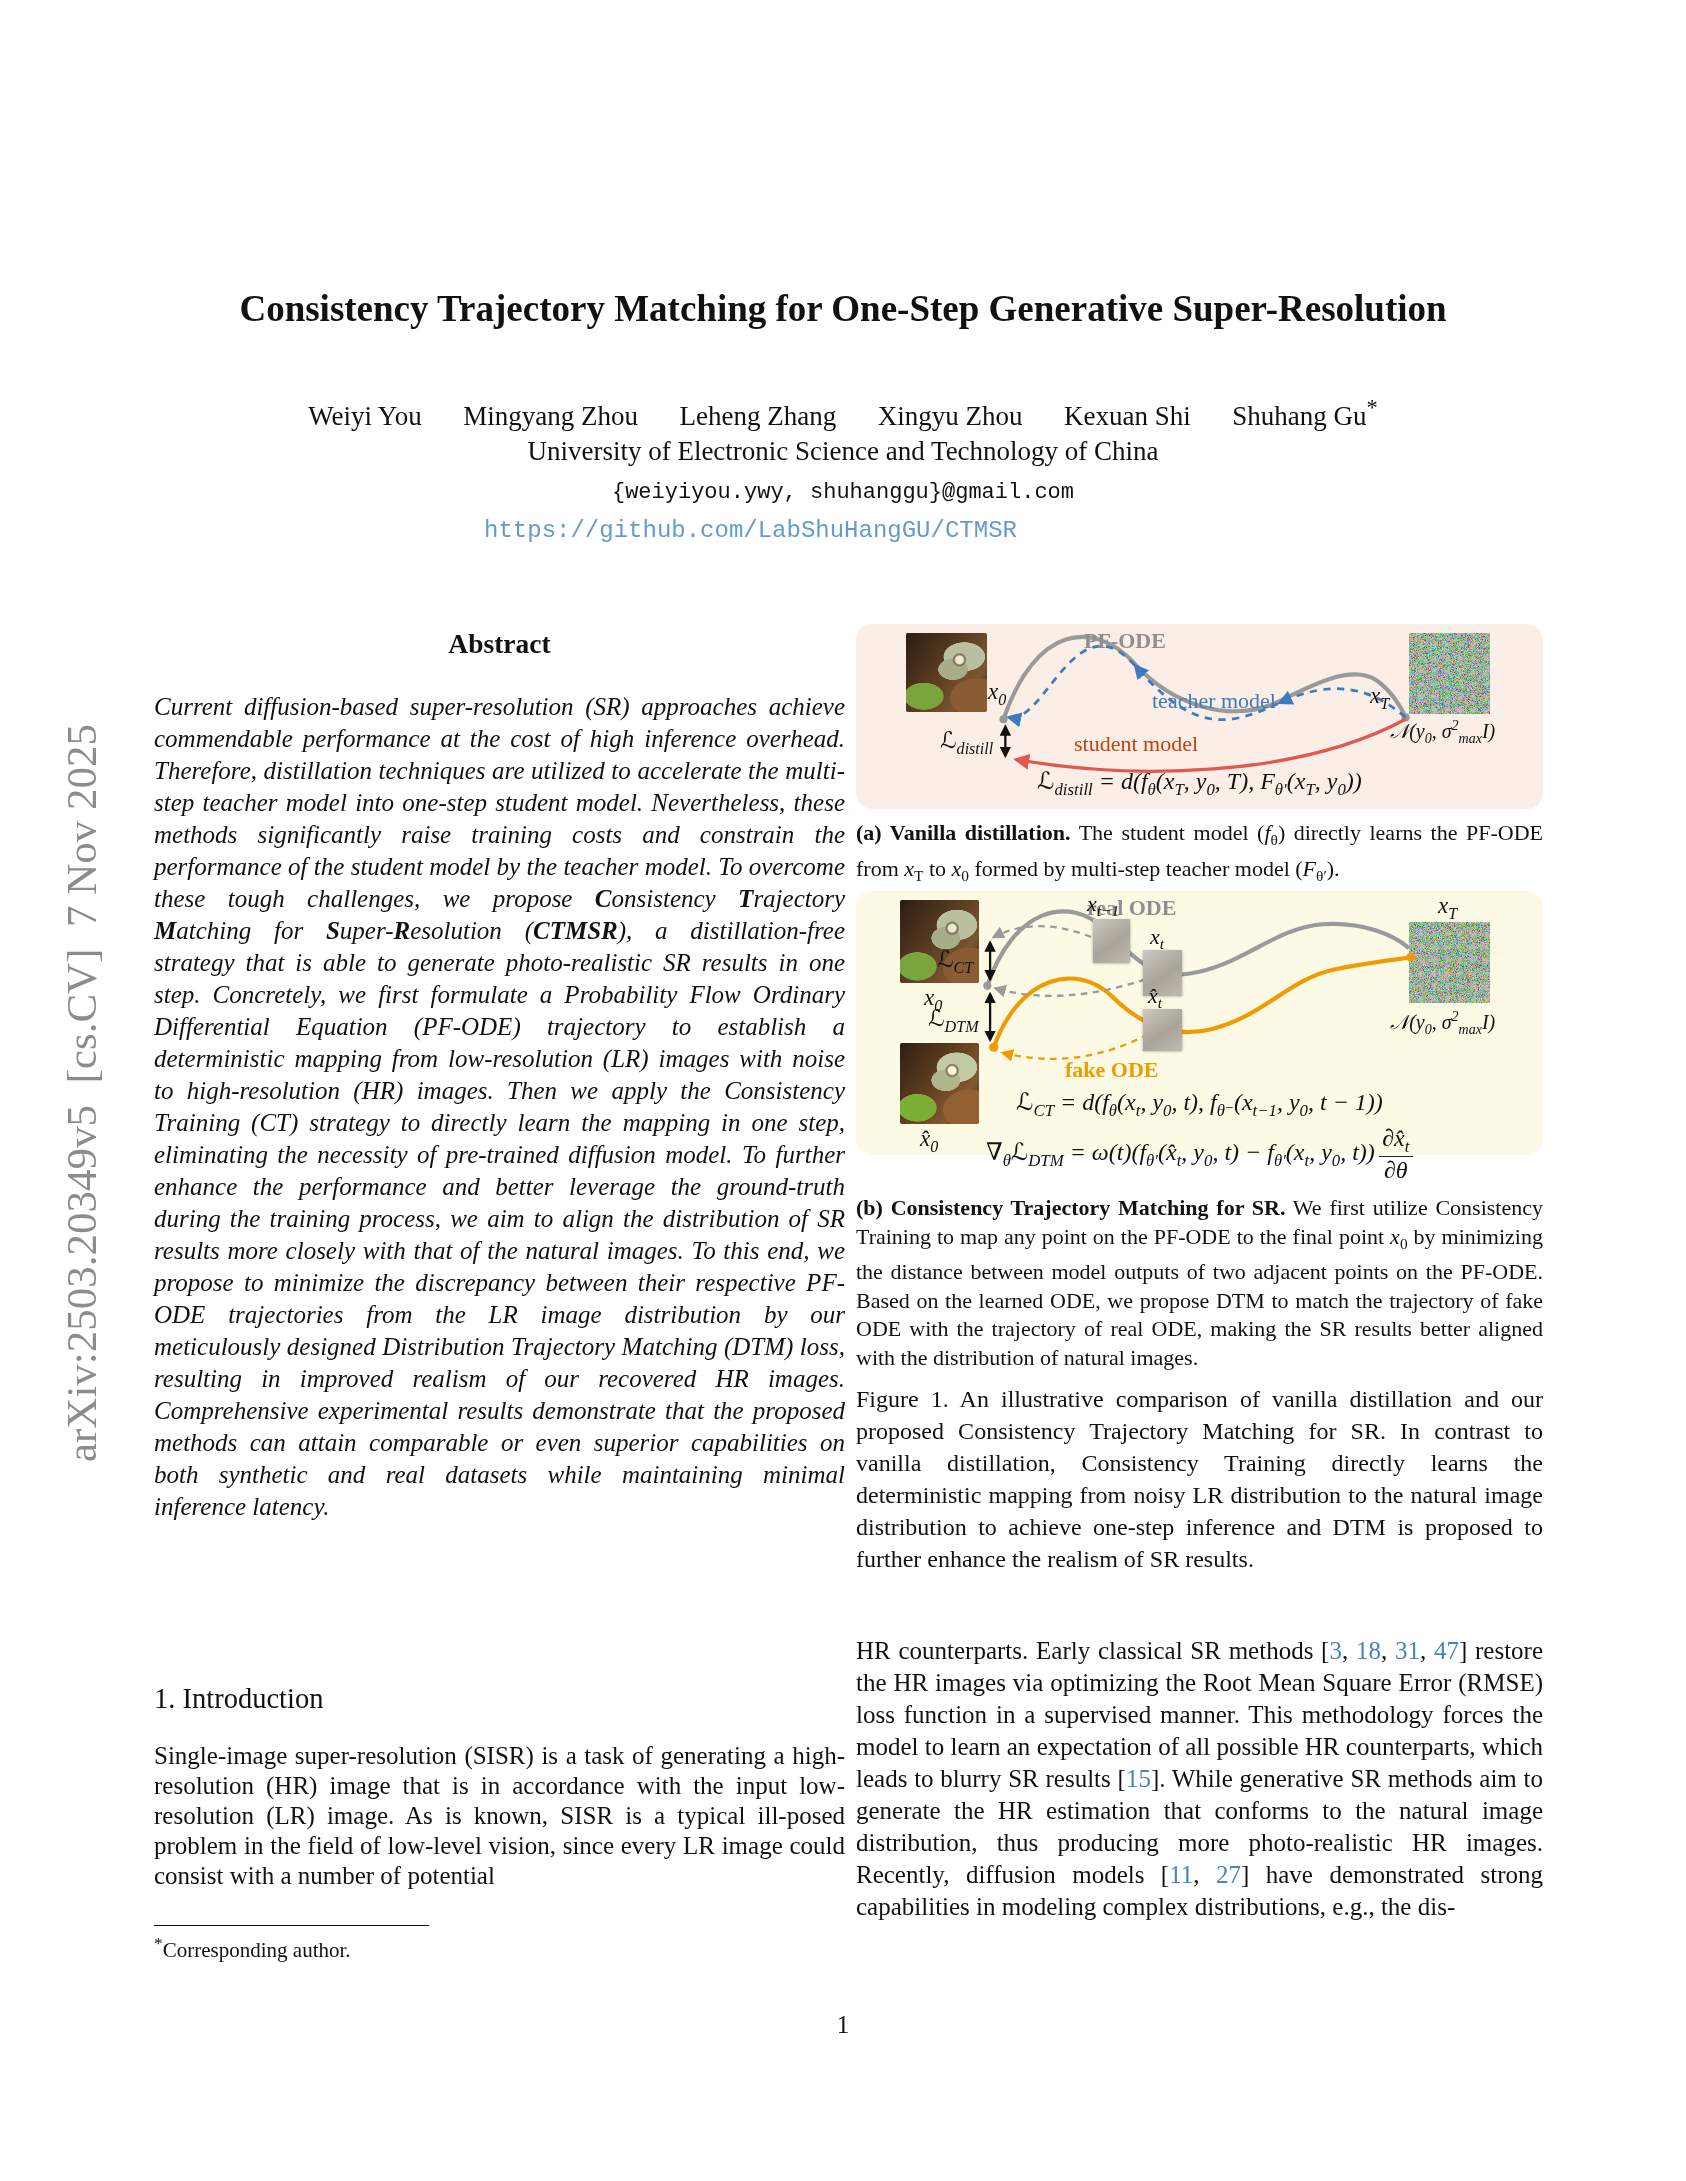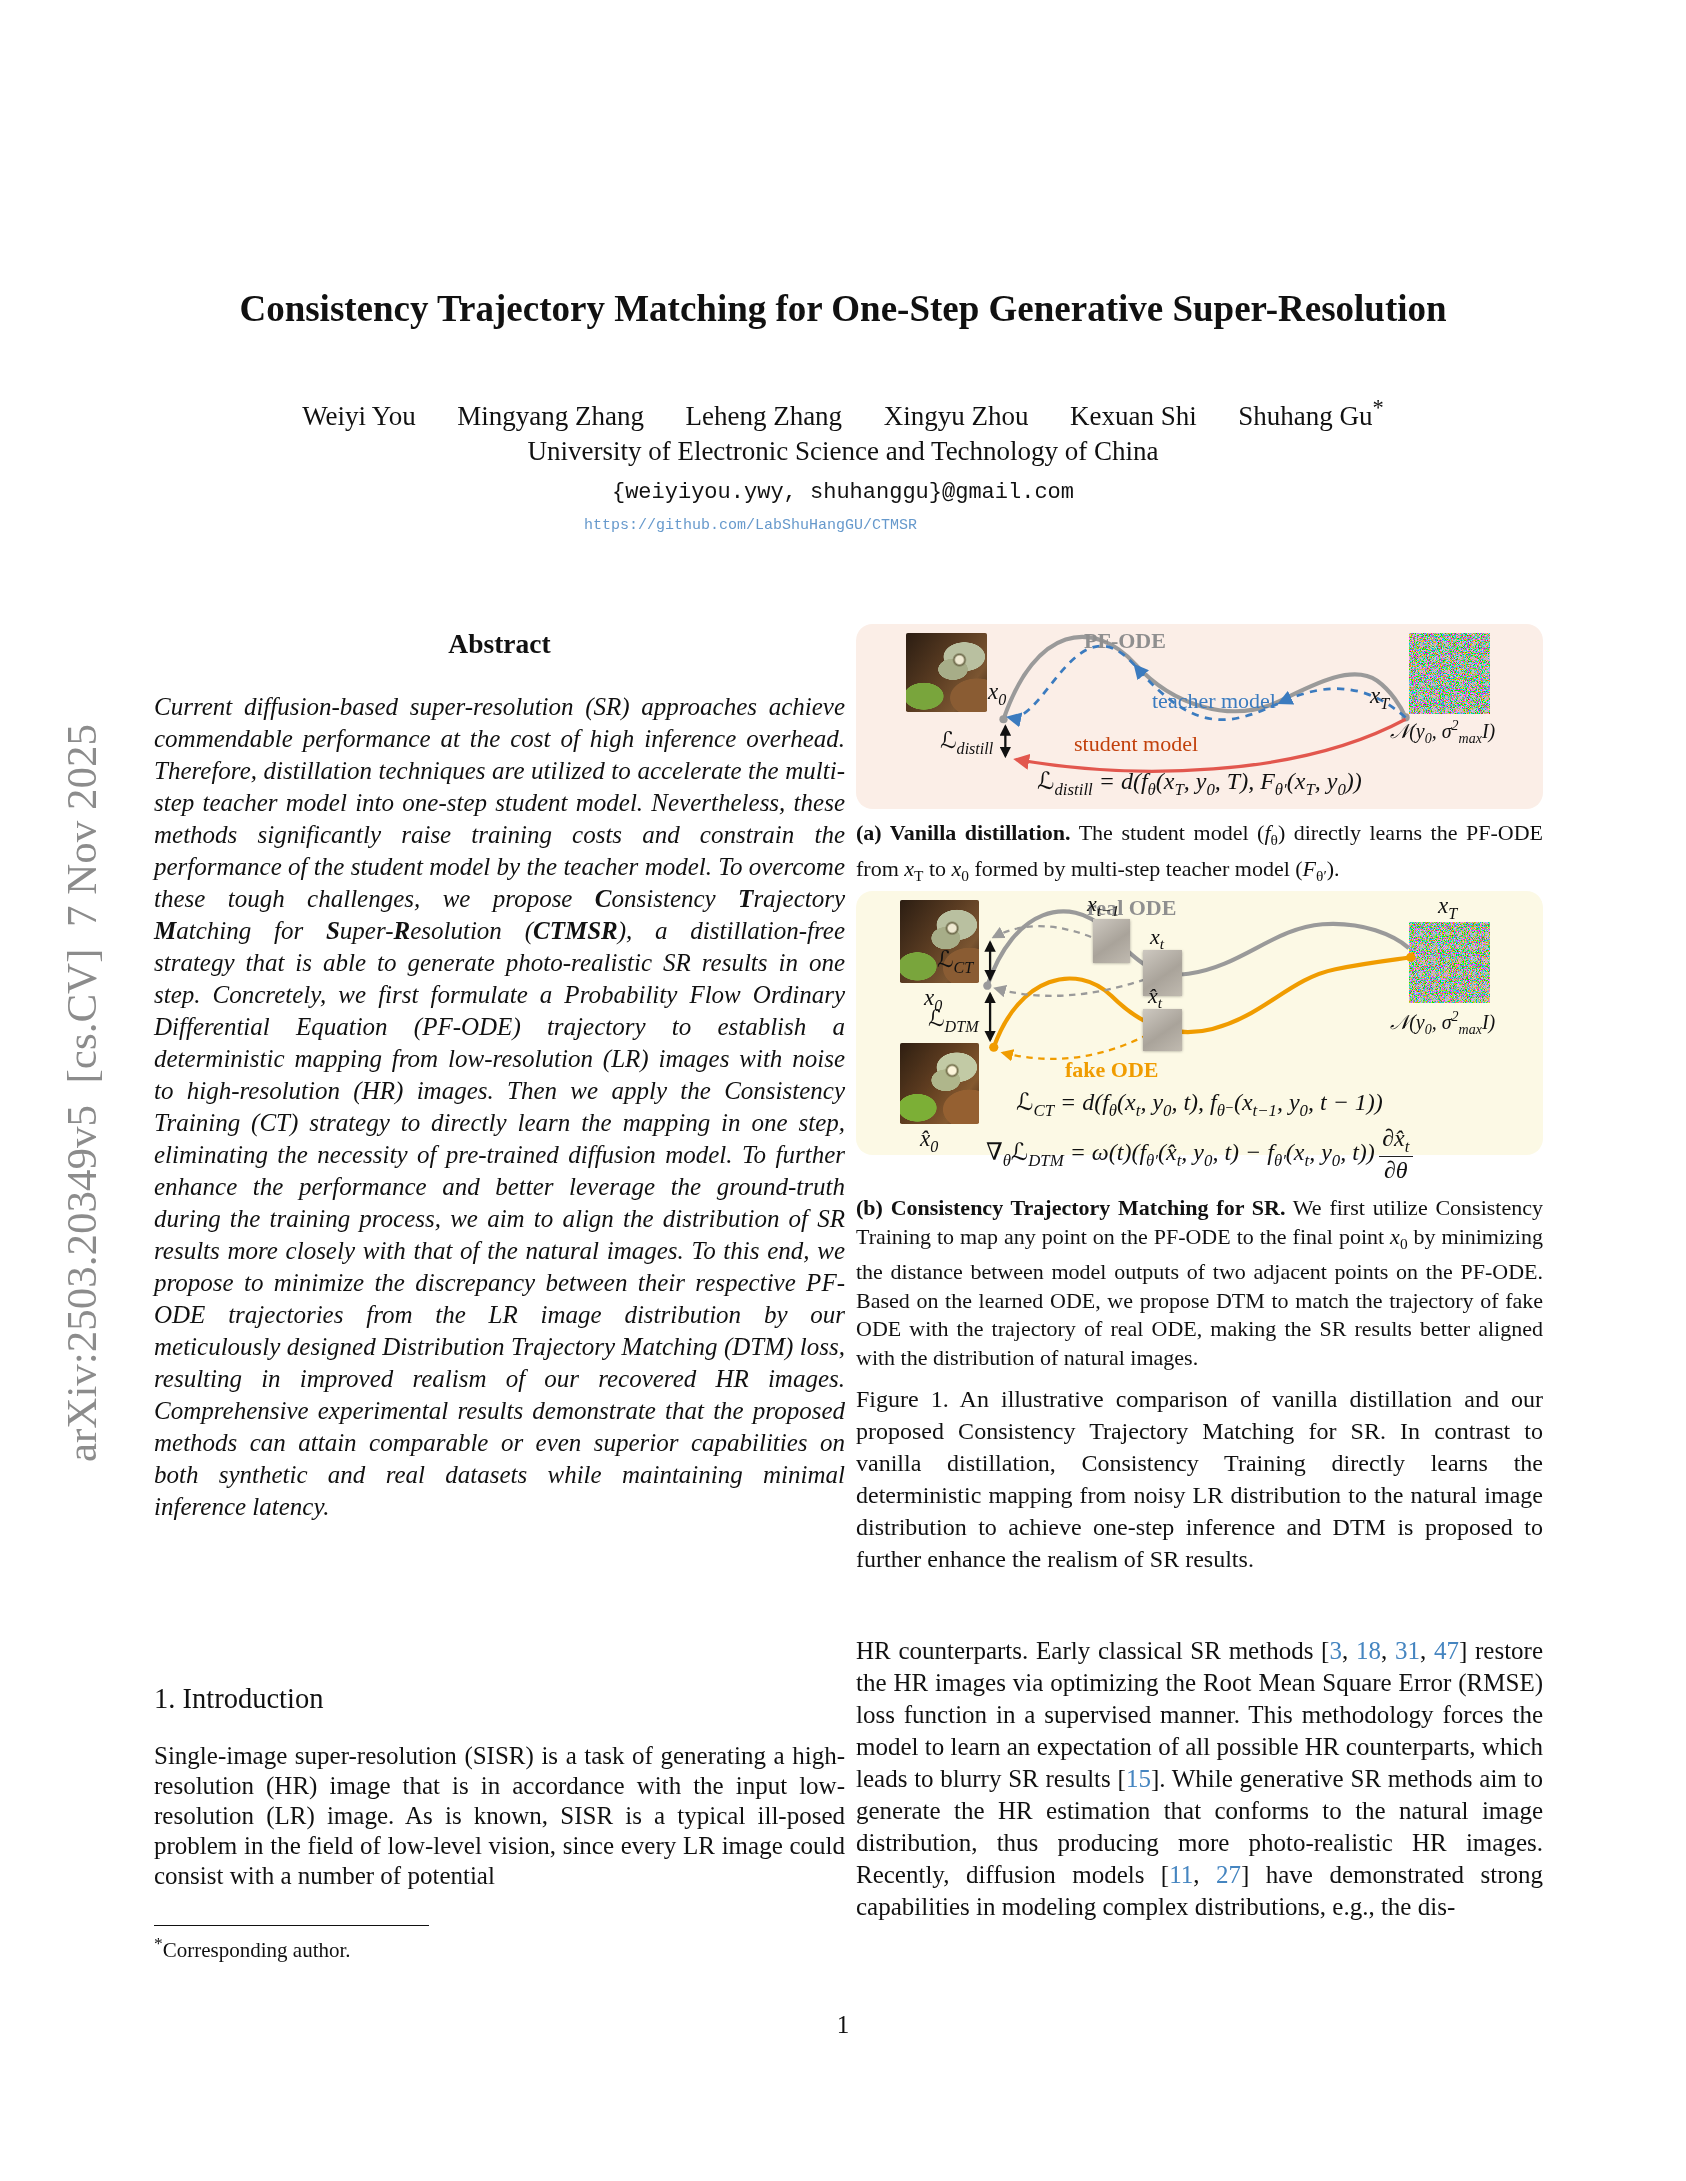--- a/index.html
+++ b/index.html
@@ -16,21 +16,21 @@
     white-space:pre;font-size:43px;color:#8c8c8c;
     font-family:"Liberation Serif","DejaVu Serif",serif;
   }
   
   .title{left:0;top:287px;width:1686px;text-align:center;font-size:37px;font-weight:bold;}
   .authors{left:0;top:395px;width:1686px;text-align:center;font-size:27px;}
   .authors span.author{margin:0 17.4px;}
   .affiliation{left:0;top:436px;width:1686px;text-align:center;font-size:27px;}
   .email{left:0;top:480px;width:1686px;text-align:center;font-size:22px;
     font-family:"Liberation Mono","DejaVu Sans Mono",monospace;}
-  .repo{left:0;top:517px;width:1501px;text-align:center;font-size:15px;
+  .repo{left:0;top:517px;width:1501px;text-align:center;font-size:24px;
     font-family:"Liberation Mono","DejaVu Sans Mono",monospace;}
   .repo a{color:#6699cc;text-decoration:none;}
   
   .col-left{left:154px;width:691px;}
   .col-right{left:856px;width:687px;}
   .abstract-heading{top:628px;text-align:center;font-size:27.5px;font-weight:bold;width:691px;}
   .abstract-body{top:691px;font-size:25px;line-height:32px;font-style:italic;text-align:justify;width:691px;}
   .intro-heading{top:1683px;font-size:28.5px;font-weight:normal;width:691px;}
   .intro-body{top:1741px;font-size:25px;line-height:30px;text-align:justify;width:691px;}
   .footnote{top:1925px;width:691px;font-size:21px;}
@@ -83,21 +83,21 @@
 </style>
 </head>
 <body>
 
 <div class="watermark math" style="font-style:normal;">arXiv:2503.20349v5  [cs.CV]  7 Nov 2025</div>
 
 <div>
   <div class="abs title">Consistency Trajectory Matching for One-Step Generative Super-Resolution</div>
   <div class="abs authors">
     <span class="author">Weiyi You</span>
-    <span class="author">Mingyang Zhang</span>
+    <span class="author">Mingyang Zhou</span>
     <span class="author">Leheng Zhang</span>
     <span class="author">Xingyu Zhou</span>
     <span class="author">Kexuan Shi</span>
     <span class="author">Shuhang Gu<sup>*</sup></span>
   </div>
   <div class="abs affiliation">University of Electronic Science and Technology of China</div>
   <div class="abs email">{weiyiyou.ywy, shuhanggu}@gmail.com</div>
   <div class="abs repo">
     <a href="#">https://github.com/LabShuHangGU/CTMSR</a>
   </div>

